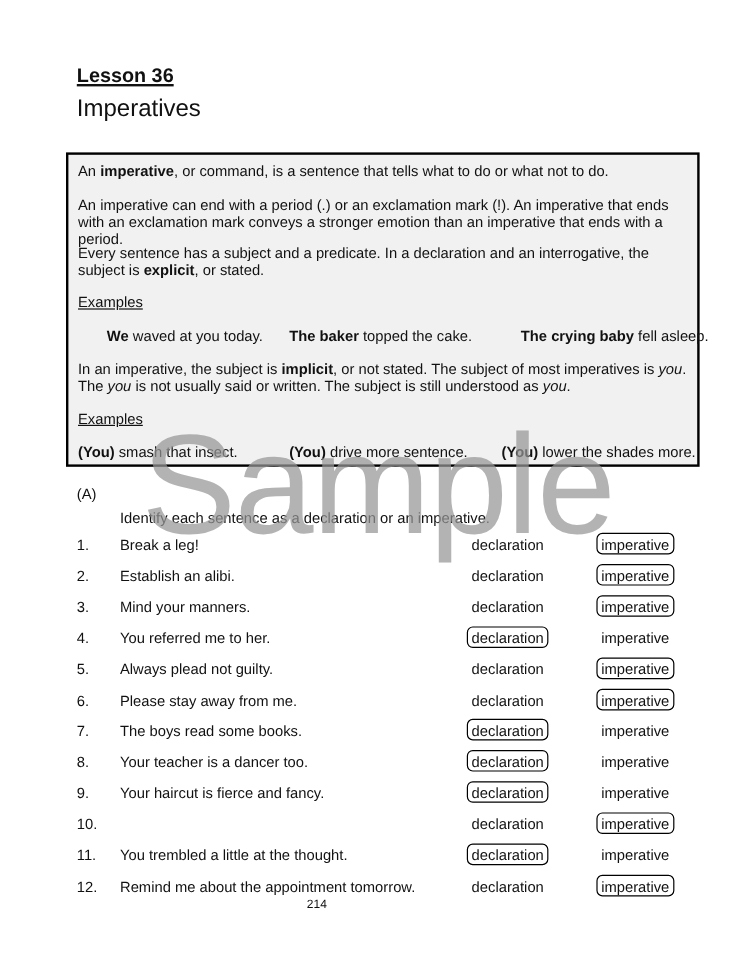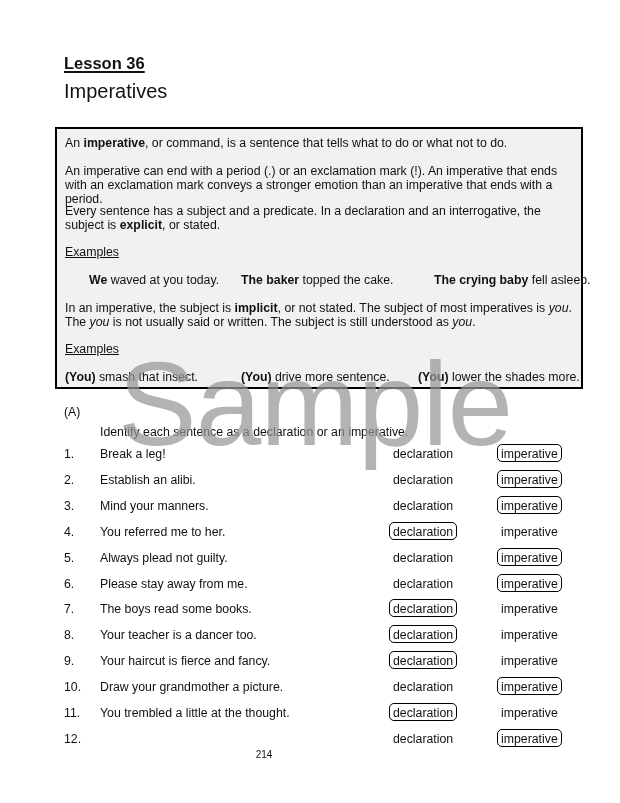--- a/index.html
+++ b/index.html
@@ -128,32 +128,32 @@
       <span class="opt imp">imperative</span>
     </div>
     <div class="q-row" style="top: 650.2px;">
       <span class="num">9.</span>
       <span class="sent">Your haircut is fierce and fancy.</span>
       <span class="opt decl circled">declaration</span>
       <span class="opt imp">imperative</span>
     </div>
     <div class="q-row" style="top: 676.1px;">
       <span class="num">10.</span>
-      <span class="sent">Draw your grandmother a picture.</span>
       <span class="opt decl">declaration</span>
       <span class="opt imp circled">imperative</span>
     </div>
     <div class="q-row" style="top: 702px; padding-left: 16px;">
       <span class="num">11.</span>
       <span class="sent">You trembled a little at the thought.</span>
       <span class="opt decl circled">declaration</span>
       <span class="opt imp">imperative</span>
     </div>
     <div class="q-row" style="top: 727.9px;">
       <span class="num">12.</span>
+      <span class="sent">Remind me about the appointment tomorrow.</span>
       <span class="opt decl">declaration</span>
       <span class="opt imp circled">imperative</span>
     </div>
   </div>
 
 <div class="page-num">214</div>
 
 <div class="watermark">Sample</div>
 
 </body></html>

